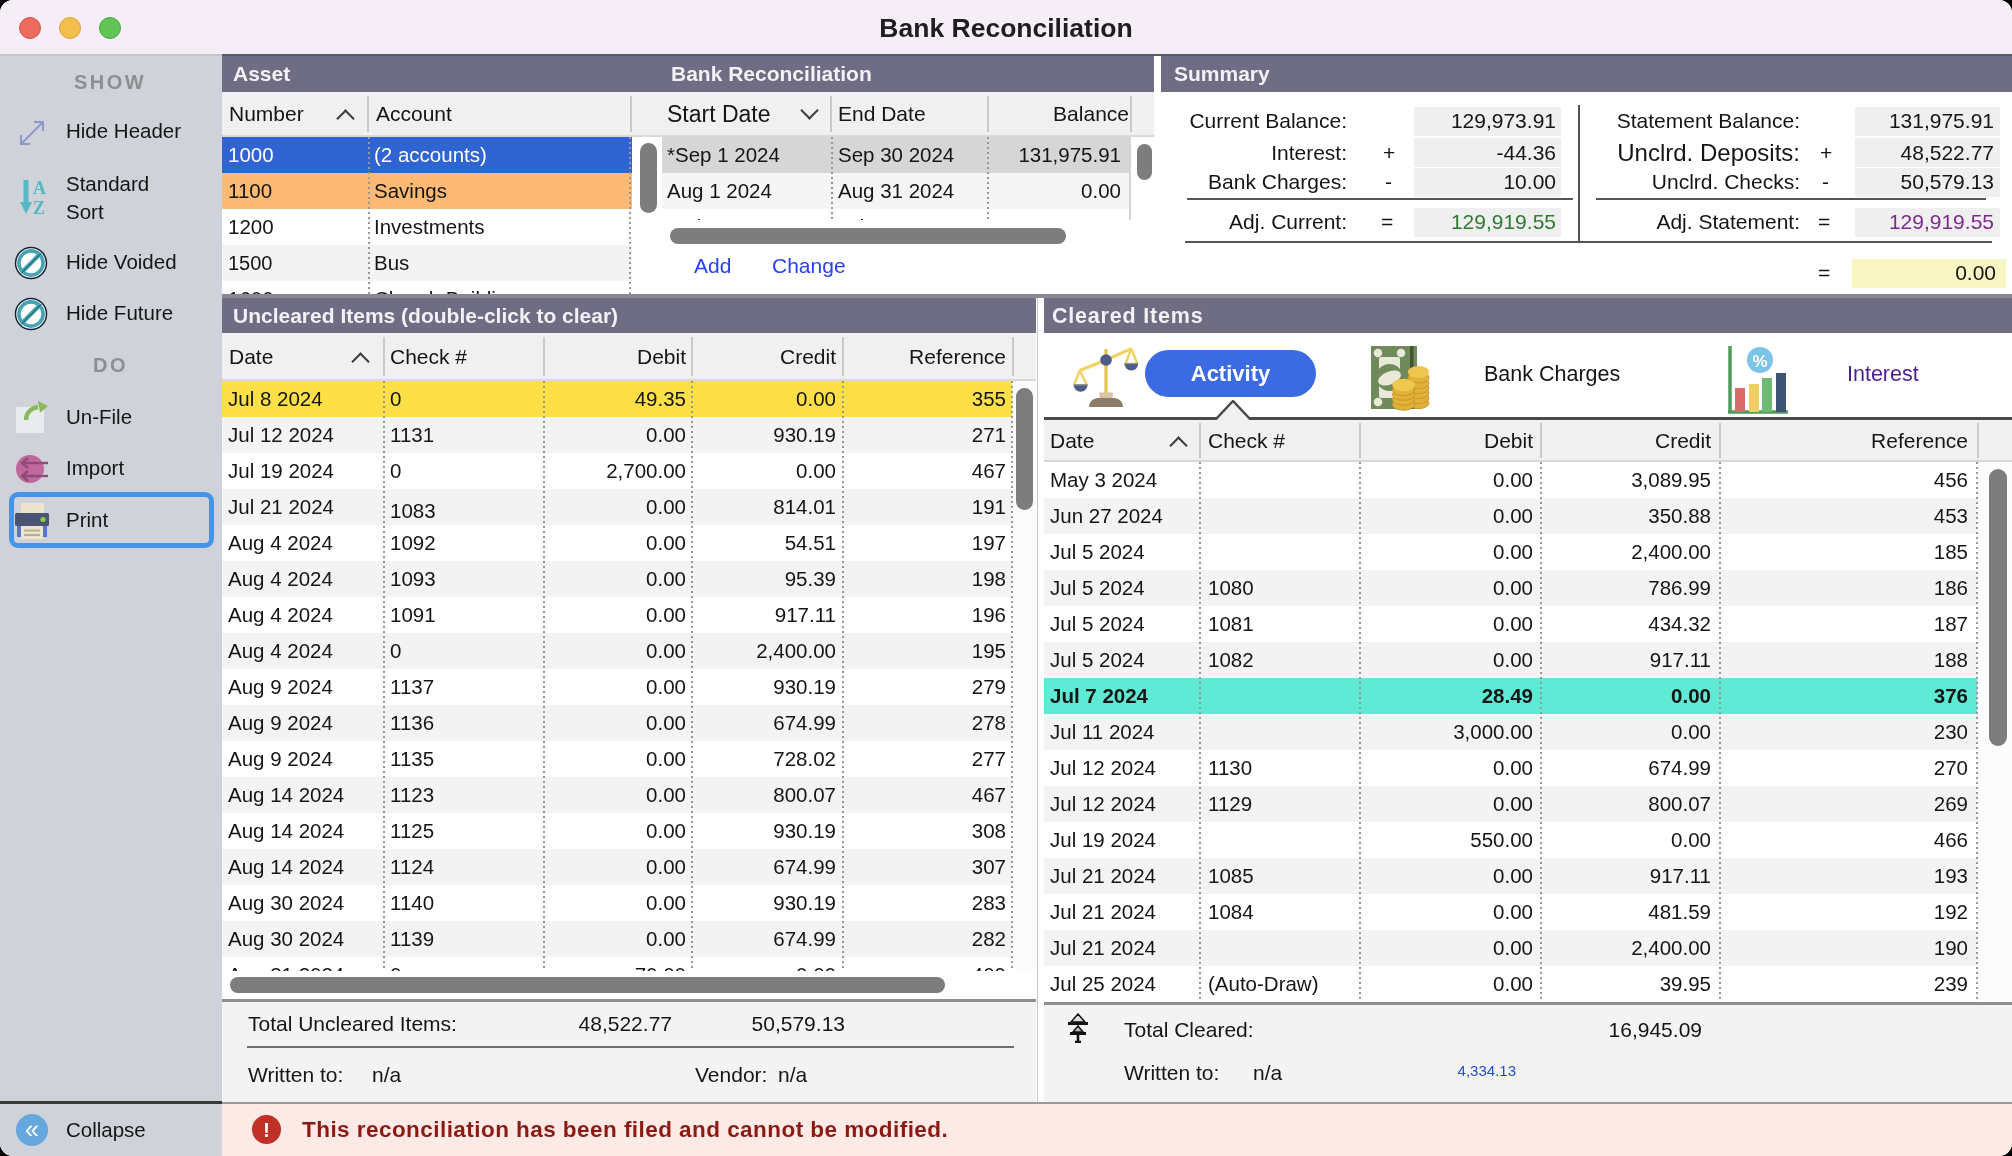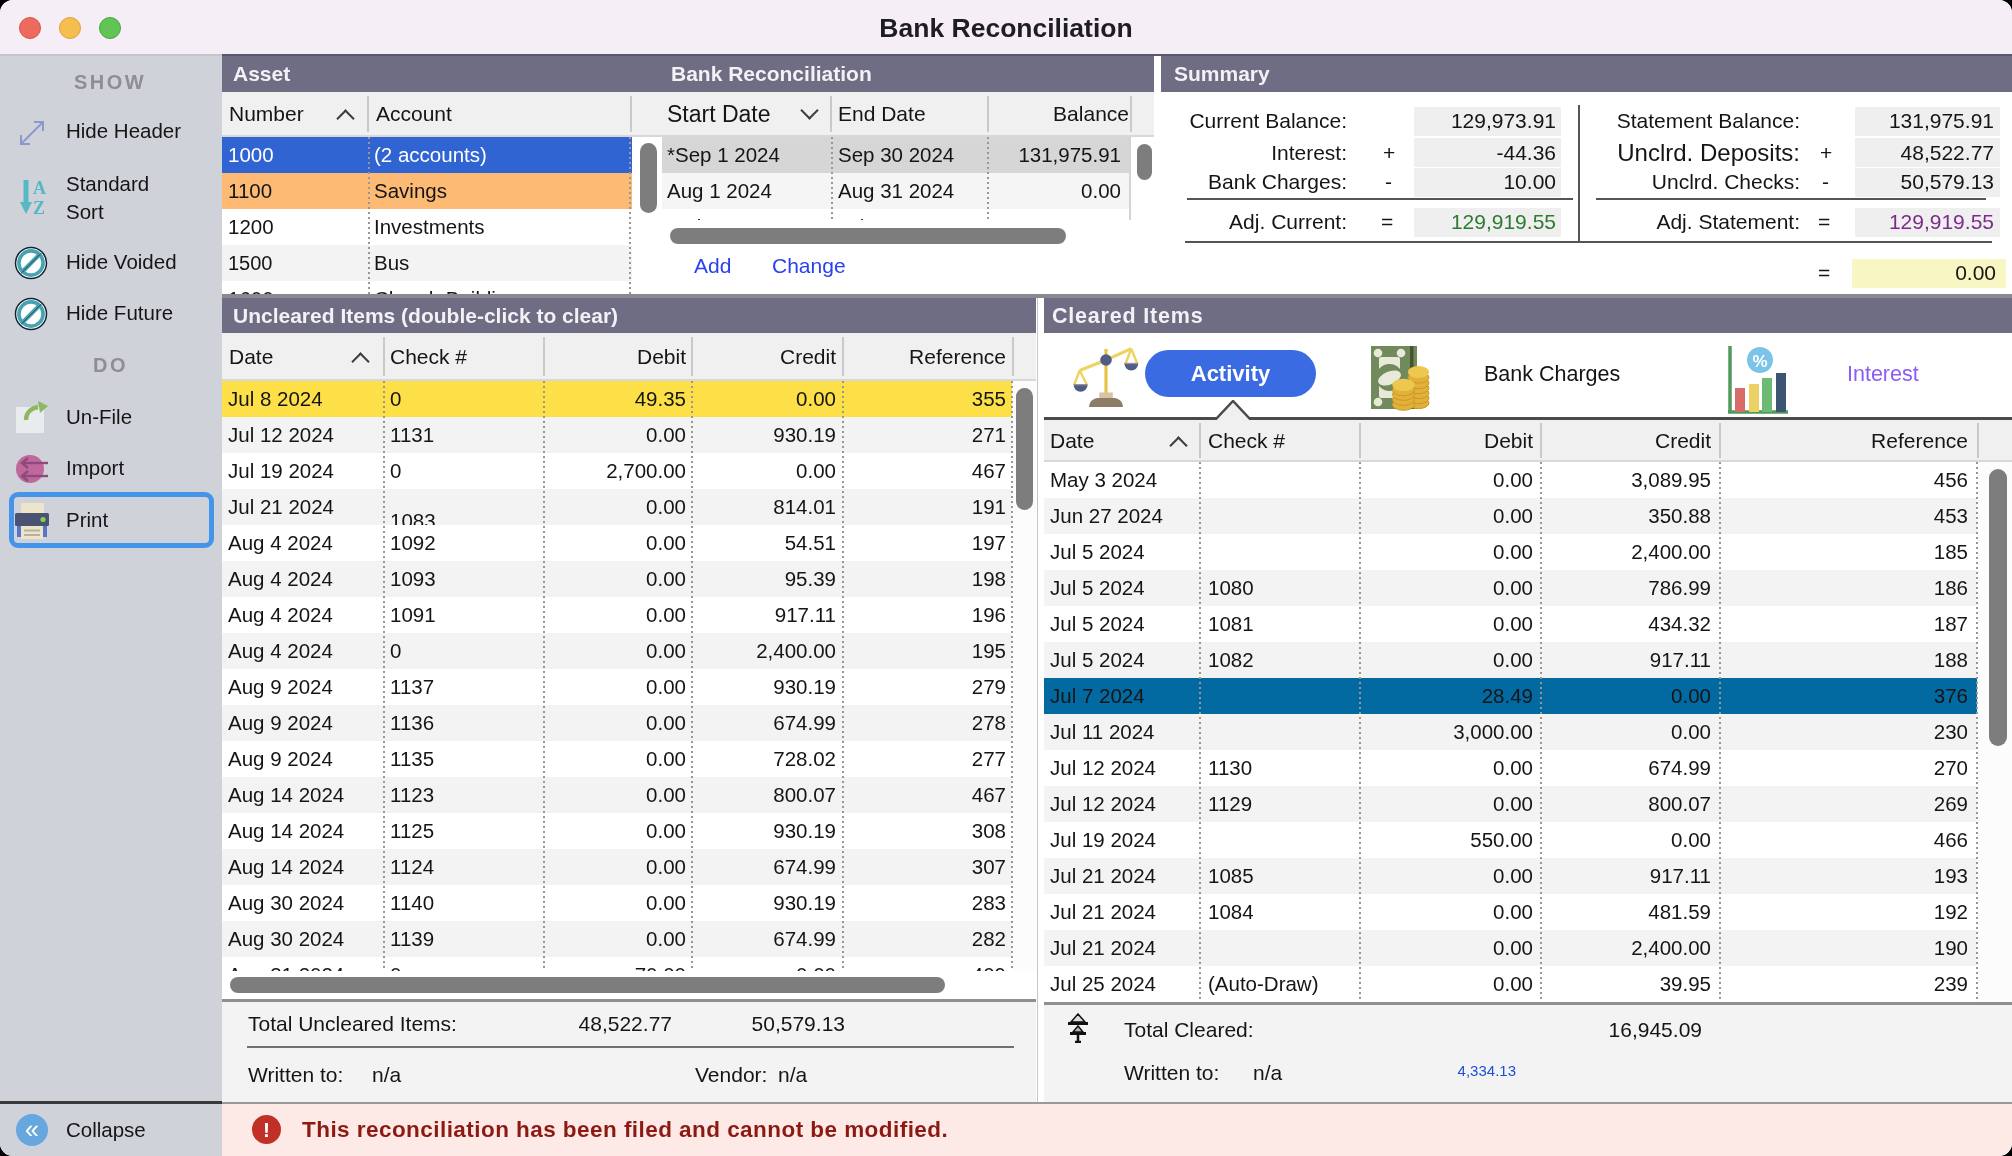--- a/index.html
+++ b/index.html
@@ -234,21 +234,21 @@
       </div>
       <div class="ab" style="left:0;top:72px;width:790px;height:36px;background:#fff;">
         <div class="t" style="left:6px;top:3px;height:30px;line-height:30px;">Jul 19 2024</div>
         <div class="t" style="left:168px;top:3px;height:30px;line-height:30px;">0</div>
         <div class="t" style="right:326px;top:3px;height:30px;line-height:30px;">2,700.00</div>
         <div class="t" style="right:176px;top:3px;height:30px;line-height:30px;">0.00</div>
         <div class="t" style="right:6px;top:3px;height:30px;line-height:30px;">467</div>
       </div>
       <div class="ab" style="left:0;top:108px;width:790px;height:36px;background:#f4f3f4;">
         <div class="t" style="left:6px;top:3px;height:30px;line-height:30px;">Jul 21 2024</div>
-        <div class="t" style="left:168px;top:17px;height:30px;line-height:30px;">1083</div>
+        <div class="t" style="left:168px;top:7px;height:30px;line-height:30px;">1083</div>
         <div class="t" style="right:326px;top:3px;height:30px;line-height:30px;">0.00</div>
         <div class="t" style="right:176px;top:3px;height:30px;line-height:30px;">814.01</div>
         <div class="t" style="right:6px;top:3px;height:30px;line-height:30px;">191</div>
       </div>
       <div class="ab" style="left:0;top:144px;width:790px;height:36px;background:#fff;">
         <div class="t" style="left:6px;top:3px;height:30px;line-height:30px;">Aug 4 2024</div>
         <div class="t" style="left:168px;top:3px;height:30px;line-height:30px;">1092</div>
         <div class="t" style="right:326px;top:3px;height:30px;line-height:30px;">0.00</div>
         <div class="t" style="right:176px;top:3px;height:30px;line-height:30px;">54.51</div>
         <div class="t" style="right:6px;top:3px;height:30px;line-height:30px;">197</div>
@@ -411,21 +411,21 @@
 <g stroke="#53995c" stroke-width="3.5" fill="none">
         <path d="M4 2 V68 M2 68 H62"></path>
       </g>
 <rect x="9" y="44" width="10" height="24" fill="#d96b6b"></rect>
 <rect x="23" y="40" width="10" height="28" fill="#ecd165"></rect>
 <rect x="36" y="34" width="10" height="34" fill="#6cba74"></rect>
 <rect x="50" y="29" width="10" height="39" fill="#3d5472"></rect>
 <circle cx="34" cy="16" r="13" fill="#7cc3ea"></circle>
 <text x="34" y="23" text-anchor="middle" font-size="17" font-weight="bold" fill="#fff">%</text>
 </svg>
-<div class="t" style="left:1847px;top:359px;height:30px;line-height:30px;font-size:21.5px;color:#8b5cf6;font-weight:normal;">Interest</div>
+<div class="t" style="left:1847px;top:359px;height:30px;line-height:30px;font-size:21.5px;color:#4c1d95;font-weight:normal;">Interest</div>
 <div class="ab" style="left:1044px;top:417px;width:968px;height:2.5px;background:#4a4a4a;"></div>
 <div class="ab" style="left:1044px;top:419.5px;width:968px;height:42.5px;background:#f1f0f1;"></div>
 <div class="t" style="left:1050px;top:426px;height:30px;line-height:30px;font-size:21px;color:#151515;font-weight:normal;">Date</div>
 <div class="cu" style="left:1172px;top:439px;"></div>
 <div class="t" style="left:1208px;top:426px;height:30px;line-height:30px;font-size:21px;color:#151515;font-weight:normal;">Check #</div>
 <div class="t" style="right:479px;top:426px;height:30px;line-height:30px;font-size:21px;color:#151515;font-weight:normal;">Debit</div>
 <div class="t" style="right:301px;top:426px;height:30px;line-height:30px;font-size:21px;color:#151515;font-weight:normal;">Credit</div>
 <div class="t" style="right:44px;top:426px;height:30px;line-height:30px;font-size:21px;color:#151515;font-weight:normal;">Reference</div>
 <div class="ab" style="left:1199px;top:423px;width:2px;height:35px;background:#c9c9c9;"></div>
 <div class="ab" style="left:1359px;top:423px;width:2px;height:35px;background:#c9c9c9;"></div>
@@ -469,21 +469,21 @@
         <div class="t" style="right:266px;top:3px;height:30px;line-height:30px;">434.32</div>
         <div class="t" style="right:9px;top:3px;height:30px;line-height:30px;">187</div>
       </div>
       <div class="ab" style="left:0;top:180px;width:933px;height:36px;background:#f4f3f4;">
         <div class="t" style="left:6px;top:3px;height:30px;line-height:30px;">Jul 5 2024</div>
         <div class="t" style="left:164px;top:3px;height:30px;line-height:30px;">1082</div>
         <div class="t" style="right:444px;top:3px;height:30px;line-height:30px;">0.00</div>
         <div class="t" style="right:266px;top:3px;height:30px;line-height:30px;">917.11</div>
         <div class="t" style="right:9px;top:3px;height:30px;line-height:30px;">188</div>
       </div>
-      <div class="ab" style="left:0;top:216px;width:933px;height:36px;background:#0369a1;">
+      <div class="ab" style="left:0;top:216px;width:933px;height:36px;background:#5eead4;font-weight:bold;">
         <div class="t" style="left:6px;top:3px;height:30px;line-height:30px;">Jul 7 2024</div>
         <div class="t" style="left:164px;top:3px;height:30px;line-height:30px;"></div>
         <div class="t" style="right:444px;top:3px;height:30px;line-height:30px;">28.49</div>
         <div class="t" style="right:266px;top:3px;height:30px;line-height:30px;">0.00</div>
         <div class="t" style="right:9px;top:3px;height:30px;line-height:30px;">376</div>
       </div>
       <div class="ab" style="left:0;top:252px;width:933px;height:36px;background:#f4f3f4;">
         <div class="t" style="left:6px;top:3px;height:30px;line-height:30px;">Jul 11 2024</div>
         <div class="t" style="left:164px;top:3px;height:30px;line-height:30px;"></div>
         <div class="t" style="right:444px;top:3px;height:30px;line-height:30px;">3,000.00</div>

